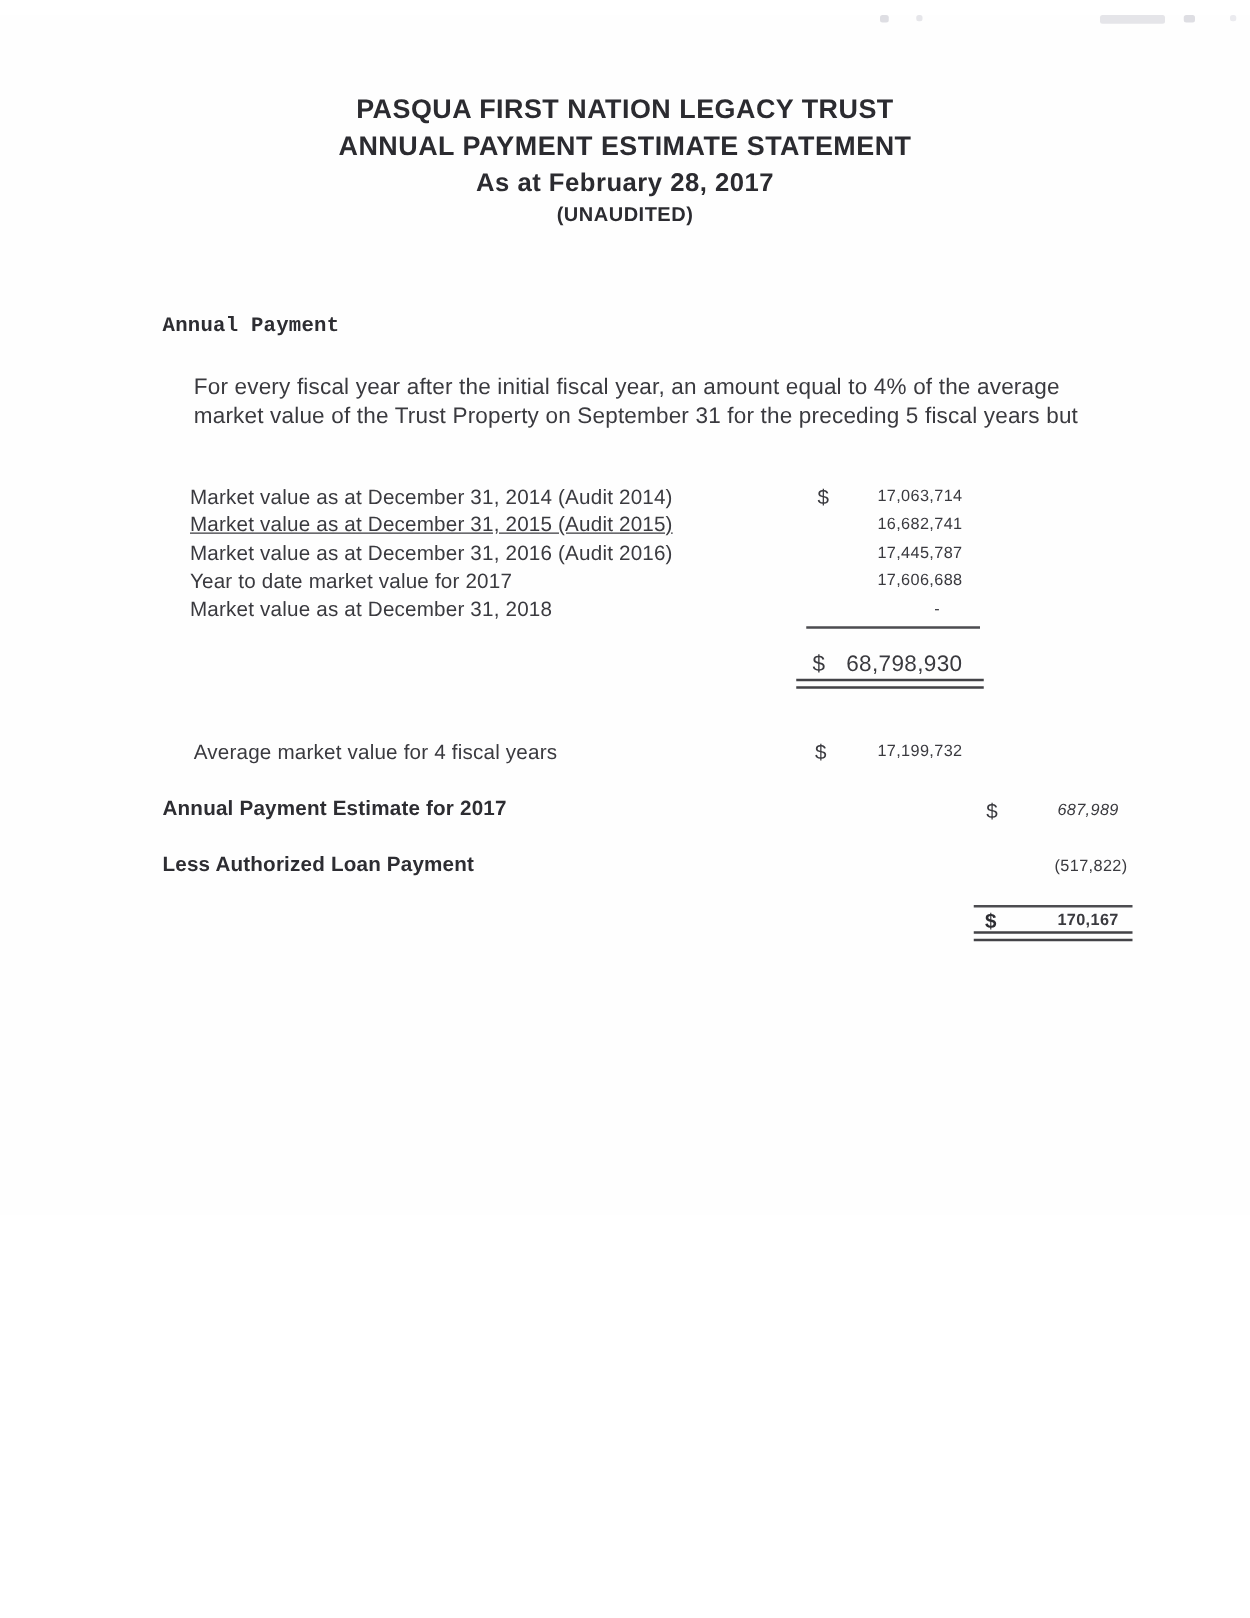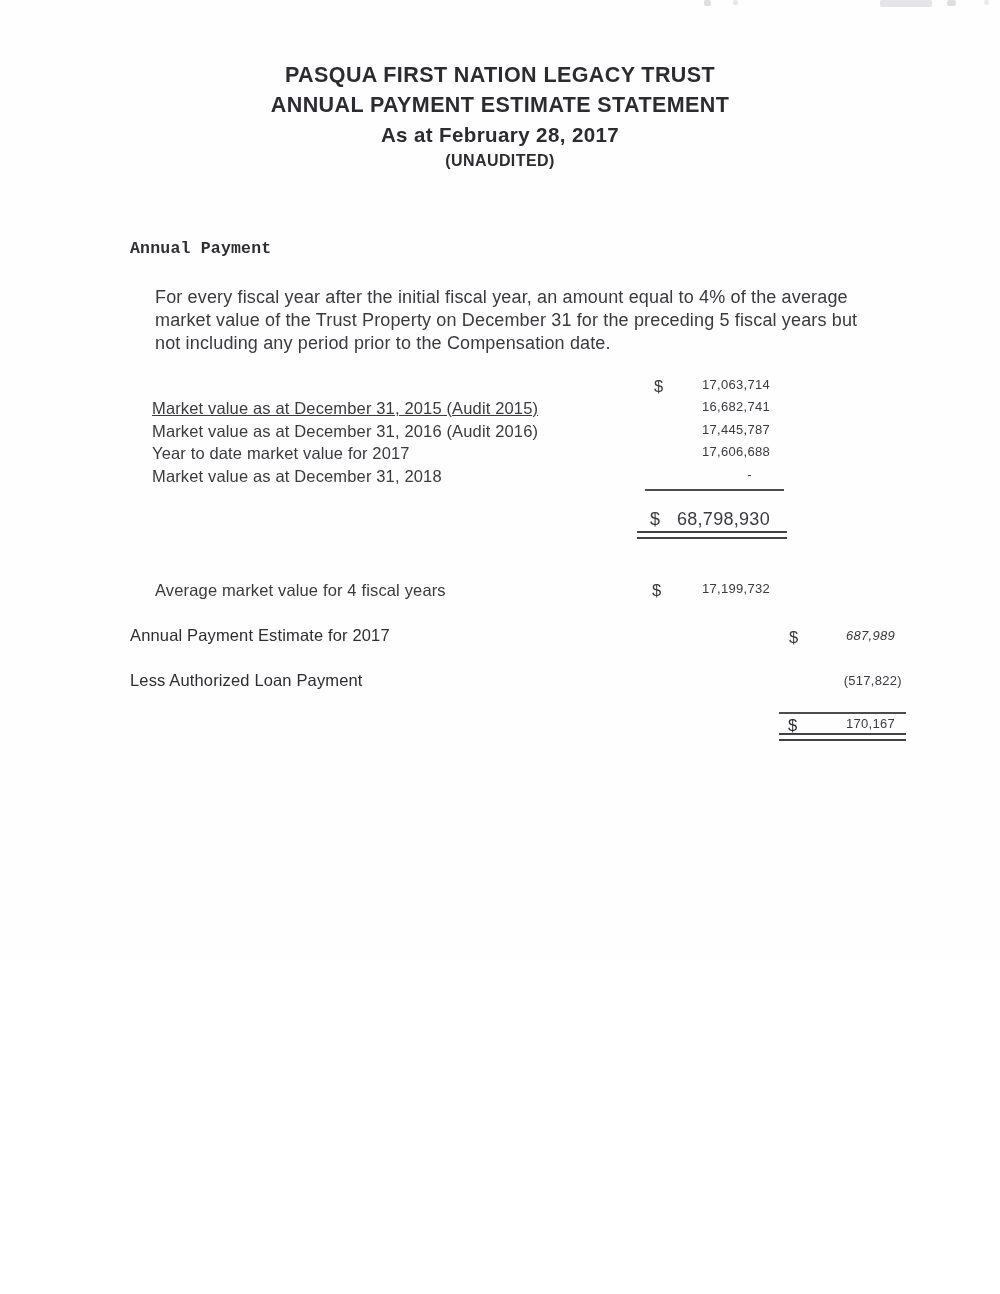--- a/index.html
+++ b/index.html
@@ -3,21 +3,21 @@
 <meta charset="utf-8">
 <style>
   * { margin: 0; padding: 0; box-sizing: border-box; }
   html, body { background: #ffffff; }
   body { font-family: "Liberation Sans", sans-serif; }
 
   .page {
     position: relative;
     width: 1000px;
     height: 960px;
-    margin: 0 auto;
+    margin: 12px auto;
     background: #fefefe;
     overflow: hidden;
     color: #38383d;
   }
 
   
   .scan-mark { position: absolute; border-radius: 2px; }
   .scan-line-bottom {
     position: absolute;
     left: 3px; top: 1277px; width: 252px; height: 3px;
@@ -51,21 +51,21 @@
   }
   .para {
     position: absolute;
     left: 155px; top: 286px;
     font-size: 18px; line-height: 23px; color: #3a3a3f;
     letter-spacing: 0.15px;
     white-space: nowrap;
   }
 
   .txt  { position: absolute; font-size: 16.5px; color: #3a3a3f; white-space: nowrap; letter-spacing: 0.15px; }
-  .bold { font-weight: 400; color: #2d2d32; }
+  .bold { font-weight: 700; color: #2d2d32; }
   .val  { position: absolute; width: 130px; text-align: right; font-size: 13px; color: #3a3a3f; white-space: nowrap; letter-spacing: 0.3px; }
   .big  { font-size: 18px; }
 
   
   .rule { position: absolute; background: #4c4c50; height: 2px; }
   .rule-double {
     position: absolute; height: 8px;
     border-top: 2px solid #434347;
     border-bottom: 2px solid #434347;
   }
@@ -112,24 +112,24 @@
   <div class="title-block">
     <div class="title-l1">PASQUA FIRST NATION LEGACY TRUST</div>
     <div class="title-l2">ANNUAL PAYMENT ESTIMATE STATEMENT</div>
     <div class="title-l3">As at February 28, 2017</div>
     <div class="title-l4">(UNAUDITED)</div>
   </div>
 
   <div class="heading">Annual Payment</div>
   <div class="para">
     <div>For every fiscal year after the initial fiscal year, an amount equal to 4% of the average</div>
-    <div>market value of the Trust Property on December 31 for the preceding 5 fiscal years but</div>
-    <div>not including any period prior to the Compensation date.</div>
+    <div>market value of the Trust Property on September 31 for the preceding 5 fiscal years but</div>
   </div>
 
+  <div class="txt" style="left:152px; top:377px;">Market value as at December 31, 2014 (Audit 2014)</div>
   <div class="txt" style="left:654px; top:377px;">$</div>
   <div class="val" style="left:640px; top:377px;">17,063,714</div>
 
   <div class="txt" style="left:152px; top:399px;text-decoration:underline;">Market value as at December 31, 2015 (Audit 2015)</div>
   <div class="val" style="left:640px; top:399px;">16,682,741</div>
 
   <div class="txt" style="left:152px; top:422px;">Market value as at December 31, 2016 (Audit 2016)</div>
   <div class="val" style="left:640px; top:422px;">17,445,787</div>
 
   <div class="txt" style="left:152px; top:444px;">Year to date market value for 2017</div>

